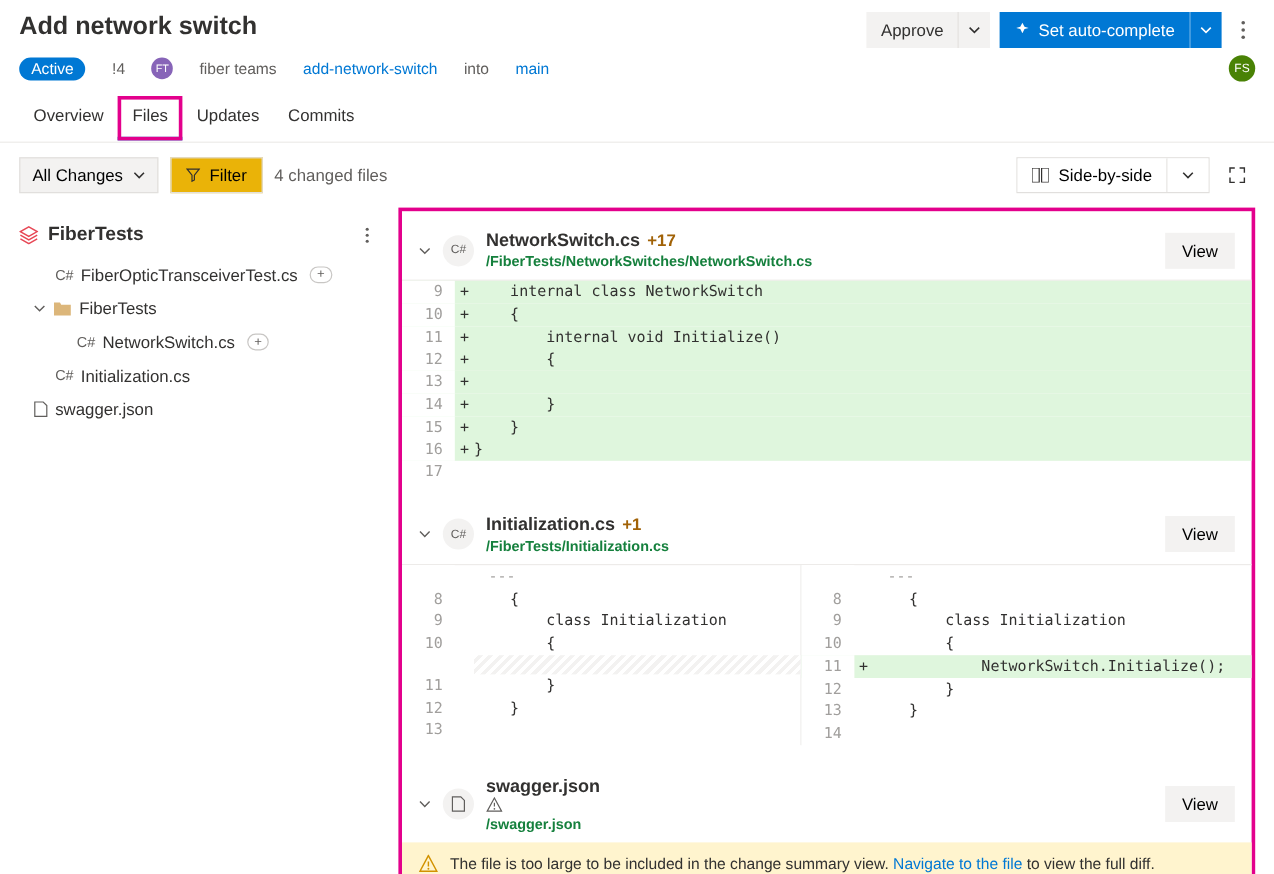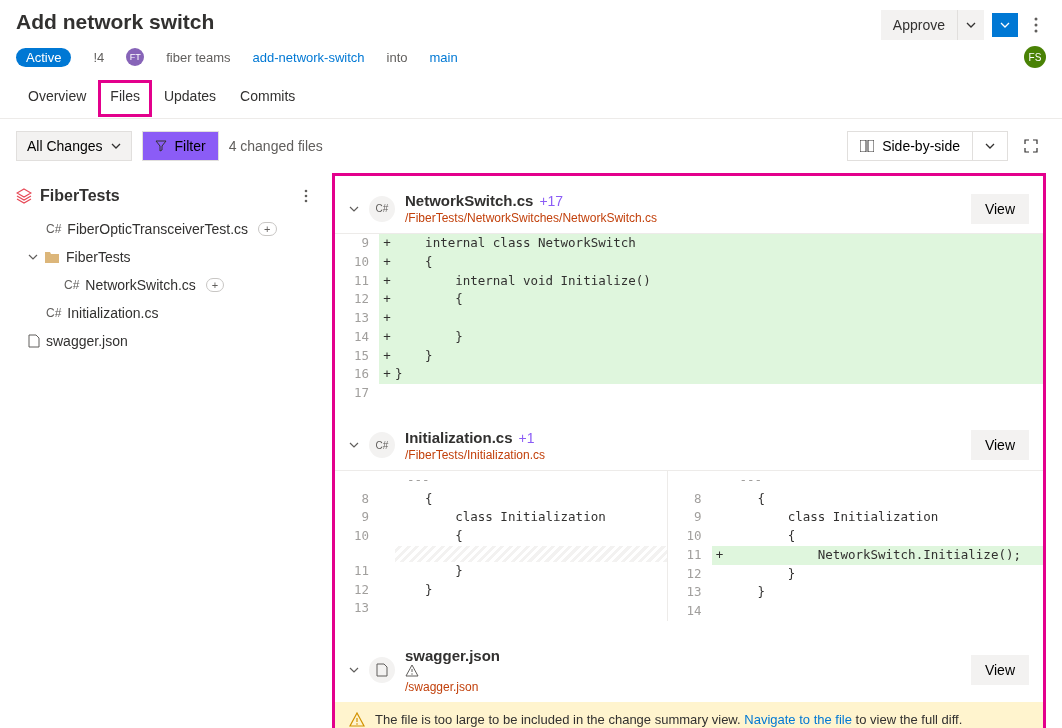--- a/index.html
+++ b/index.html
@@ -21,21 +21,21 @@
 .avatar-fs { width: 22px; height: 22px; border-radius: 50%; background: #498205; color:#fff; font-size: 10px; display:inline-flex; align-items:center; justify-content:center; margin-left:4px;}
 .muted { color: #605e5c; }
 .link { color: #0078d4; }
 .tabs { display: flex; gap: 0; padding: 12px 16px 1px 16px; border-bottom: 1px solid #edebe9; }
 .tab { padding: 8px 12px 10px 12px; cursor: pointer; font-size: 14px; position:relative;}
 .tab.active { border-bottom: 3px solid #0078d4; }
 .tab.highlight { outline: 3px solid #e3008c; outline-offset: -3px; }
 .toolbar { display: flex; align-items: center; justify-content: space-between; padding: 12px 16px; }
 .toolbar-left { display: flex; align-items: center; gap: 10px; }
 .dropdown-btn { display: inline-flex; align-items: center; gap: 8px; border: 1px solid #e1dfdd; background: #f3f2f1; padding: 6px 10px; cursor: pointer; font-size: 14px; }
-.filter-btn { display: inline-flex; align-items: center; gap: 8px; border: 1px solid #e1dfdd; background: #8b5cf6; padding: 6px 12px; cursor: pointer; font-size: 14px; }
+.filter-btn { display: inline-flex; align-items: center; gap: 8px; border: 1px solid #e1dfdd; background: #eab308; padding: 6px 12px; cursor: pointer; font-size: 14px; }
 .toolbar-right { display: flex; align-items: center; gap: 8px; }
 .view-mode { display:inline-flex; border:1px solid #e1dfdd;}
 .view-mode .mode-btn { background:#fff; border:none; padding:6px 12px; display:inline-flex; align-items:center; gap:8px; cursor:pointer; font-size:14px;}
 .view-mode .mode-btn:first-child { border-right:1px solid #e1dfdd;text-align:right;}
 .body-area { display: flex; padding: 0 16px 16px 16px; gap: 16px; }
 .tree { width: 300px; flex-shrink: 0; padding-top: 4px; }
 .tree-header { display: flex; align-items: center; justify-content: space-between; font-weight: 600; padding: 6px 0; font-size: 16px;}
 .tree-header-left { display:flex; align-items:center; gap:8px;}
 .repo-icon { color: #e74856; }
 .tree-item { display:flex; align-items:center; gap:6px; padding: 6px 0; cursor:pointer; font-size:14px;}
@@ -44,22 +44,22 @@
 .tree-item .plus-circle { border:1px solid #c8c6c4; border-radius:9px; font-size:11px; padding:0 5px; color:#605e5c; margin-left:4px;}
 .indent-1 { padding-left: 12px; }
 .indent-2 { padding-left: 30px; }
 .indent-3 { padding-left: 48px; }
 .diff-area { flex: 1; border: 3px solid #e3008c; padding: 8px 0; }
 .file-block { margin-bottom: 18px; }
 .file-header { display:flex; align-items:center; justify-content:space-between; padding: 8px 14px; }
 .file-header-left { display:flex; align-items:center; gap:10px; }
 .file-icon-box { width:26px; height:26px; border-radius:50%; background:#f3f2f1; display:inline-flex; align-items:center; justify-content:center; font-size:10px; color:#605e5c;}
 .file-title { font-weight:600; font-size:15px; }
-.file-add-count { color:#8b5cf6; font-weight:400; margin-left:6px;}
-.file-path { font-size:12px; color:#c2410c; margin-top:2px;}
+.file-add-count { color:#a16207; font-weight:700; margin-left:6px;}
+.file-path { font-size:12px; color:#15803d; margin-top:2px;font-weight:bold;}
 .view-btn { background:#f3f2f1; border:none; padding:7px 14px; cursor:pointer; font-size:14px;}
 .diff-content { border-top:1px solid #edebe9; font-family: Consolas, monospace; font-size:12.5px; }
 .code-row { display:flex; }
 .gutter { width:44px; text-align:right; padding-right:10px; color:#a19f9d; background:#fff; flex-shrink:0; line-height:1.5;}
 .sign { width:16px; text-align:center; flex-shrink:0; line-height:1.5;}
 .code-text { flex:1; white-space:pre; line-height:1.5; padding-right:22px;}
 .row-add { background:#dff6dd; }
 .row-add .gutter { background:#fff; }
 .side-by-side { display:flex; }
 .side-pane { flex:1; }
@@ -85,20 +85,26 @@
           <span>Approve</span>
         </button>
       <button class="btn">
           <svg width="10" height="10" viewBox="0 0 10 10">
             <path d="M1 3l4 4 4-4" stroke="#323130" stroke-width="1.3" fill="none"></path>
           </svg>
         </button>
     </div>
     <div class="btn-split">
       <button class="btn btn-primary">
+        <svg width="14" height="14" viewBox="0 0 16 16">
+            <path d="M8 1l2 4 4 1-4 1-2 4-2-4-4-1 4-1z" fill="#fff"></path>
+          </svg>
+        <span>Set auto-complete</span>
+      </button>
+      <button class="btn btn-primary">
           <svg width="10" height="10" viewBox="0 0 10 10">
             <path d="M1 3l4 4 4-4" stroke="#fff" stroke-width="1.3" fill="none"></path>
           </svg>
         </button>
     </div>
     <button class="icon-btn">
         <svg width="4" height="16" viewBox="0 0 4 16">
           <circle cx="2" cy="2" r="1.5" fill="#605e5c"></circle>
           <circle cx="2" cy="8" r="1.5" fill="#605e5c"></circle>
           <circle cx="2" cy="14" r="1.5" fill="#605e5c"></circle>

